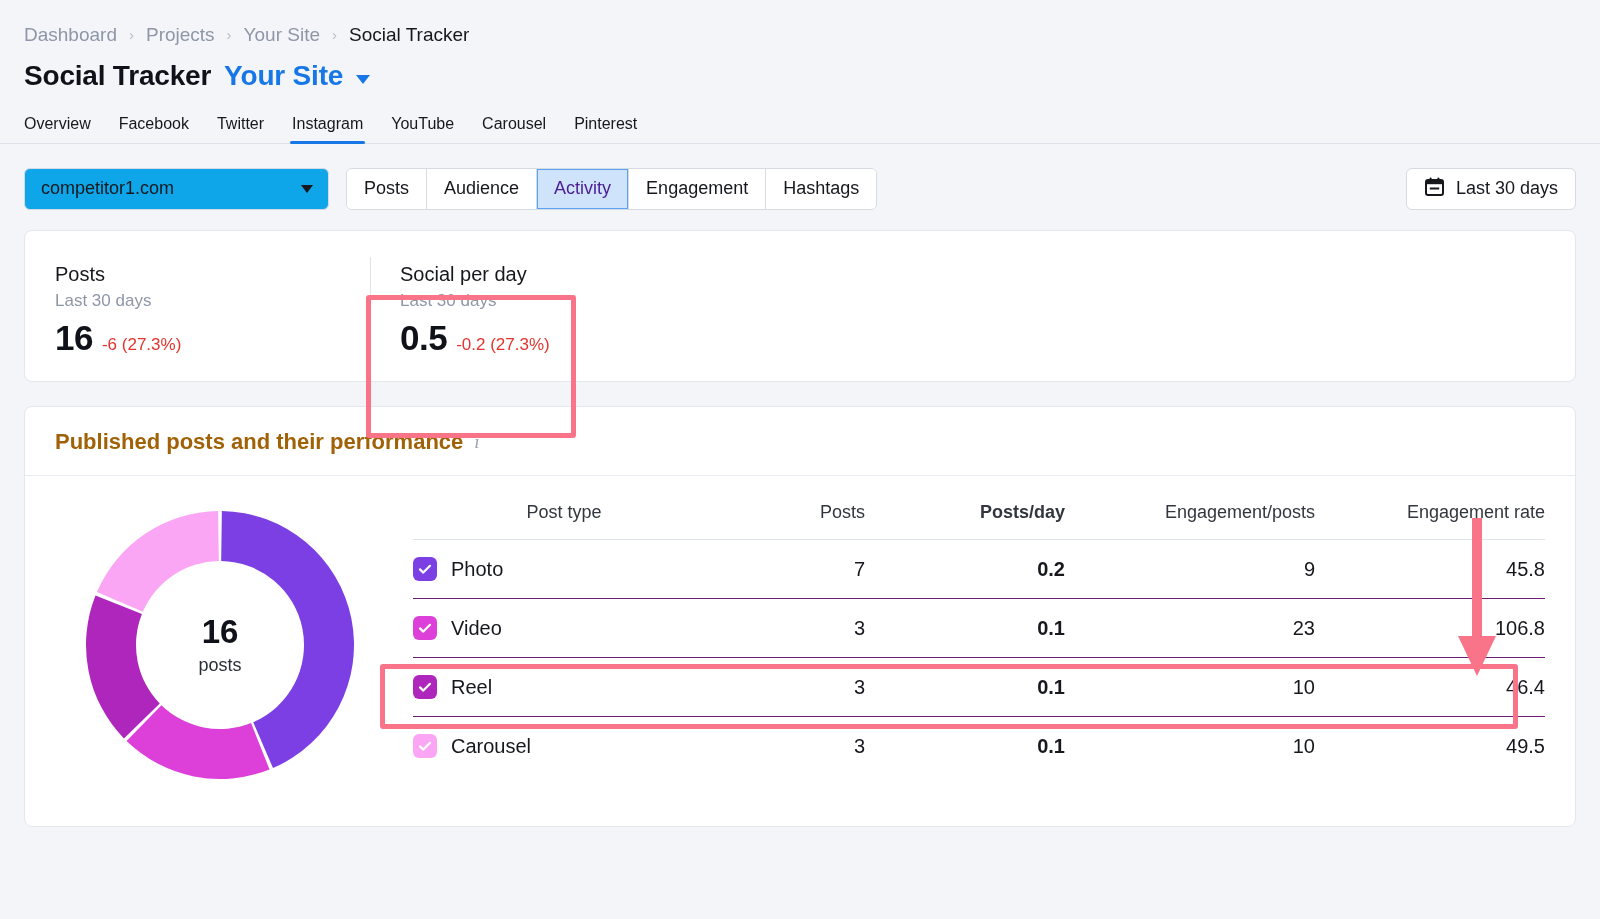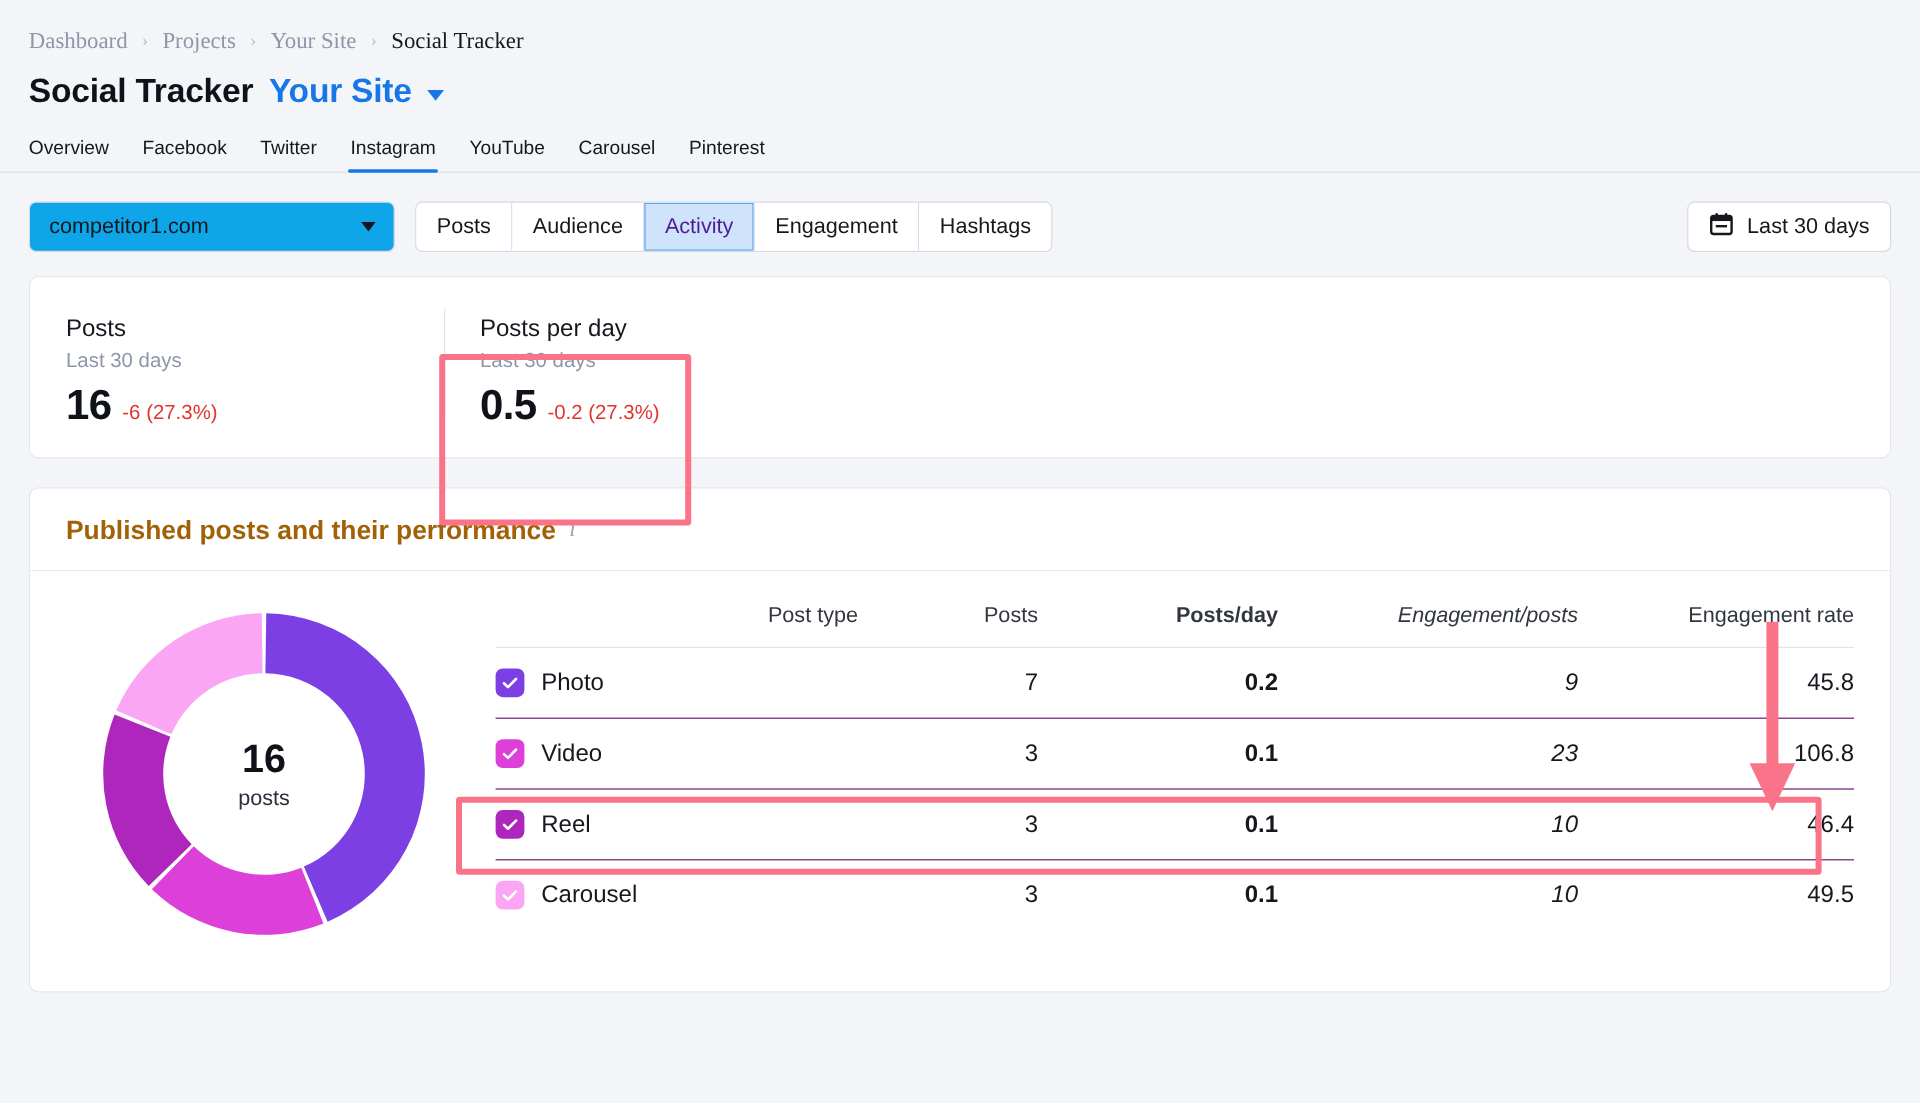--- a/index.html
+++ b/index.html
@@ -17,21 +17,20 @@
 
   
   .breadcrumb {
     display: flex;
     align-items: center;
     gap: 12px;
     padding: 26px 0 0 24px;
     font-size: 19px;
     color: #8e96a8;
     height: 44px;
-    font-family: Liberation Serif, serif;
   }
   .crumb { white-space: nowrap; }
   .crumb.current { color: #16181d; }
   .crumb-sep {
     color: #b5bccb;
     font-size: 15px;
     line-height: 1;
     transform: translateY(-1px);
   }
 
@@ -282,21 +281,21 @@
   }
   table { width: 100%; border-collapse: collapse; }
   th {
     font-size: 18px;
     font-weight: normal;
     color: #32373f;
     text-align: right;
     padding: 0 0 16px 0;
     border-bottom: 1px solid #e0e4ec;
   }
-  th.col-type { text-align: right; margin-top: 36px; }
+  th.col-type { text-align: center; margin-top: 36px; }
   td {
     font-size: 20px;
     color: #16181d;
     text-align: right;
     padding: 17px 0;
     border-bottom: 1px solid #701a75;
   }
   tr:last-child td { border-bottom: none; }
   td.col-type { text-align: left; }
   .type-cell { display: flex; align-items: center; gap: 14px; }
@@ -305,21 +304,21 @@
     border-radius: 6px;
     display: flex;
     align-items: center;
     justify-content: center;
     flex: 0 0 24px;
     cursor: pointer;
   }
   .cb svg { display: block; }
   .col-posts   { width: 150px; }
   .col-perday  { width: 200px; font-weight: bold; }
-  .col-engpost { width: 250px; font-style: italic; }
+  .col-engpost { width: 250px; }
   .col-engrate { width: 230px; }
 
   
   .anno {
     position: absolute;
     border: 5px solid #fa7489;
     border-radius: 3px;
     pointer-events: none;
     z-index: 40;
   }
@@ -394,21 +393,21 @@
   <div class="kpi">
     <div class="kpi-label">Posts</div>
     <div class="kpi-sub">Last 30 days</div>
     <div class="kpi-valrow">
       <span class="kpi-value">16</span>
       <span class="kpi-delta">-6 (27.3%)</span>
     </div>
   </div>
 
   <div class="kpi with-divider">
-    <div class="kpi-label">Posts per day</div>
+    <div class="kpi-label">Social per day</div>
     <div class="kpi-sub">Last 30 days</div>
     <div class="kpi-valrow">
       <span class="kpi-value">0.5</span>
       <span class="kpi-delta">-0.2 (27.3%)</span>
     </div>
   </div>
 
 </div>
 
 <div class="card perf-card">

